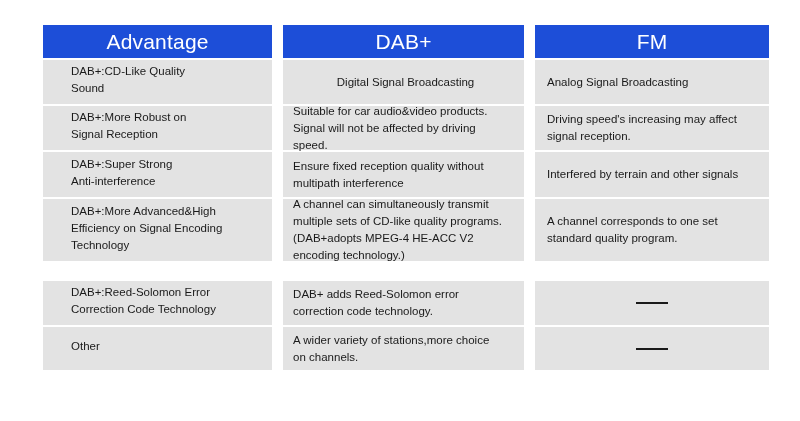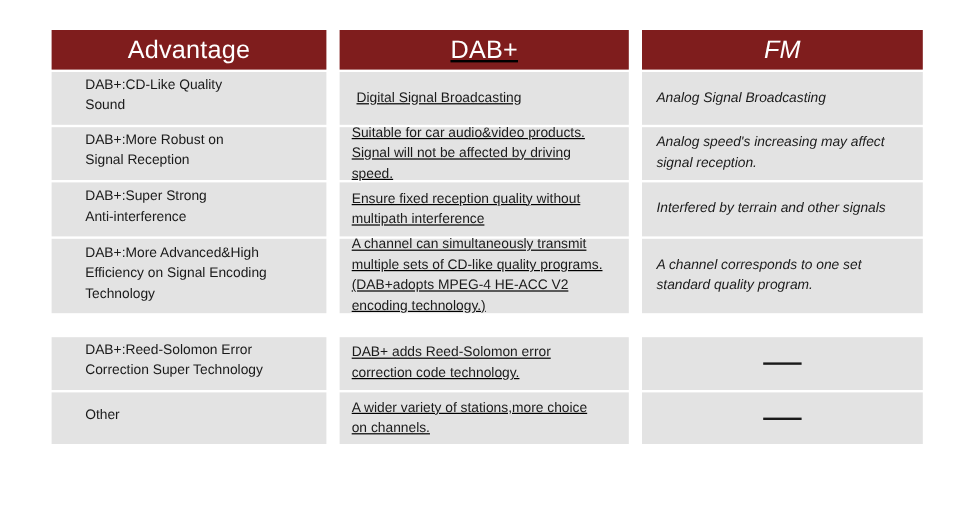--- a/index.html
+++ b/index.html
@@ -23,25 +23,25 @@
     gap: 11px;
   }
 
   .table-column {
     display: flex;
     flex-direction: column;
     gap: 2px;
   }
 
   .col-advantage { width: 232px; }
-  .col-dabplus   { width: 244px; text-decoration: underline; }
-  .col-fm        { width: 237px; font-style: italic; }
+  .col-dabplus   { width: 244px; }
+  .col-fm        { width: 237px; }
 
   .column-header {
-    background: #7f1d1d;
+    background: #1d4ed8;
     color: #ffffff;
     text-align: center;
     font-size: 21px;
     line-height: 33px;
     height: 33px;
     font-weight: normal;
     letter-spacing: 0.2px;
   }
 
   .cell {
@@ -54,21 +54,21 @@
     flex-direction: column;
     justify-content: center;
   }
 
   
   .col-advantage .cell { padding: 4px 10px 8px 28px; }
   .col-dabplus   .cell { padding: 4px 10px 4px 10px; }
   .col-fm        .cell { padding: 4px 10px 4px 12px; }
 
   
-  .col-dabplus .cell.r0 { padding-left: 14px; }
+  .col-dabplus .cell.r0 { padding-left: 14px; text-align: center; }
   .col-fm      .cell.r0 { }
 
   
   .r0 { height: 44px; }
   .r1 { height: 44px; }
   .r2 { height: 45px; }
   .r3 { height: 62px; }
   .r4 { height: 44px; margin-top: 18px; }
   .r5 { height: 43px; }
 
@@ -104,21 +104,21 @@
         <span class="cell-line">DAB+:Super Strong</span>
         <span class="cell-line">Anti-interference</span>
       </div>
       <div class="cell r3">
         <span class="cell-line">DAB+:More Advanced&amp;High</span>
         <span class="cell-line">Efficiency on Signal Encoding</span>
         <span class="cell-line">Technology</span>
       </div>
       <div class="cell r4">
         <span class="cell-line">DAB+:Reed-Solomon Error</span>
-        <span class="cell-line">Correction Super Technology</span>
+        <span class="cell-line">Correction Code Technology</span>
       </div>
       <div class="cell r5">
         <span class="cell-line">Other</span>
       </div>
     </div>
     <div class="table-column col-dabplus">
       <div class="column-header">DAB+</div>
       <div class="cell r0">
         <span class="cell-line">Digital Signal Broadcasting</span>
       </div>
@@ -145,21 +145,21 @@
         <span class="cell-line">A wider variety of stations,more choice</span>
         <span class="cell-line">on channels.</span>
       </div>
     </div>
     <div class="table-column col-fm">
       <div class="column-header">FM</div>
       <div class="cell r0">
         <span class="cell-line">Analog Signal Broadcasting</span>
       </div>
       <div class="cell r1">
-        <span class="cell-line">Analog speed's increasing may affect</span>
+        <span class="cell-line">Driving speed's increasing may affect</span>
         <span class="cell-line">signal reception.</span>
       </div>
       <div class="cell r2">
         <span class="cell-line">Interfered by terrain and other signals</span>
       </div>
       <div class="cell r3">
         <span class="cell-line">A channel corresponds to one set</span>
         <span class="cell-line">standard quality program.</span>
       </div>
       <div class="cell r4 dash">

